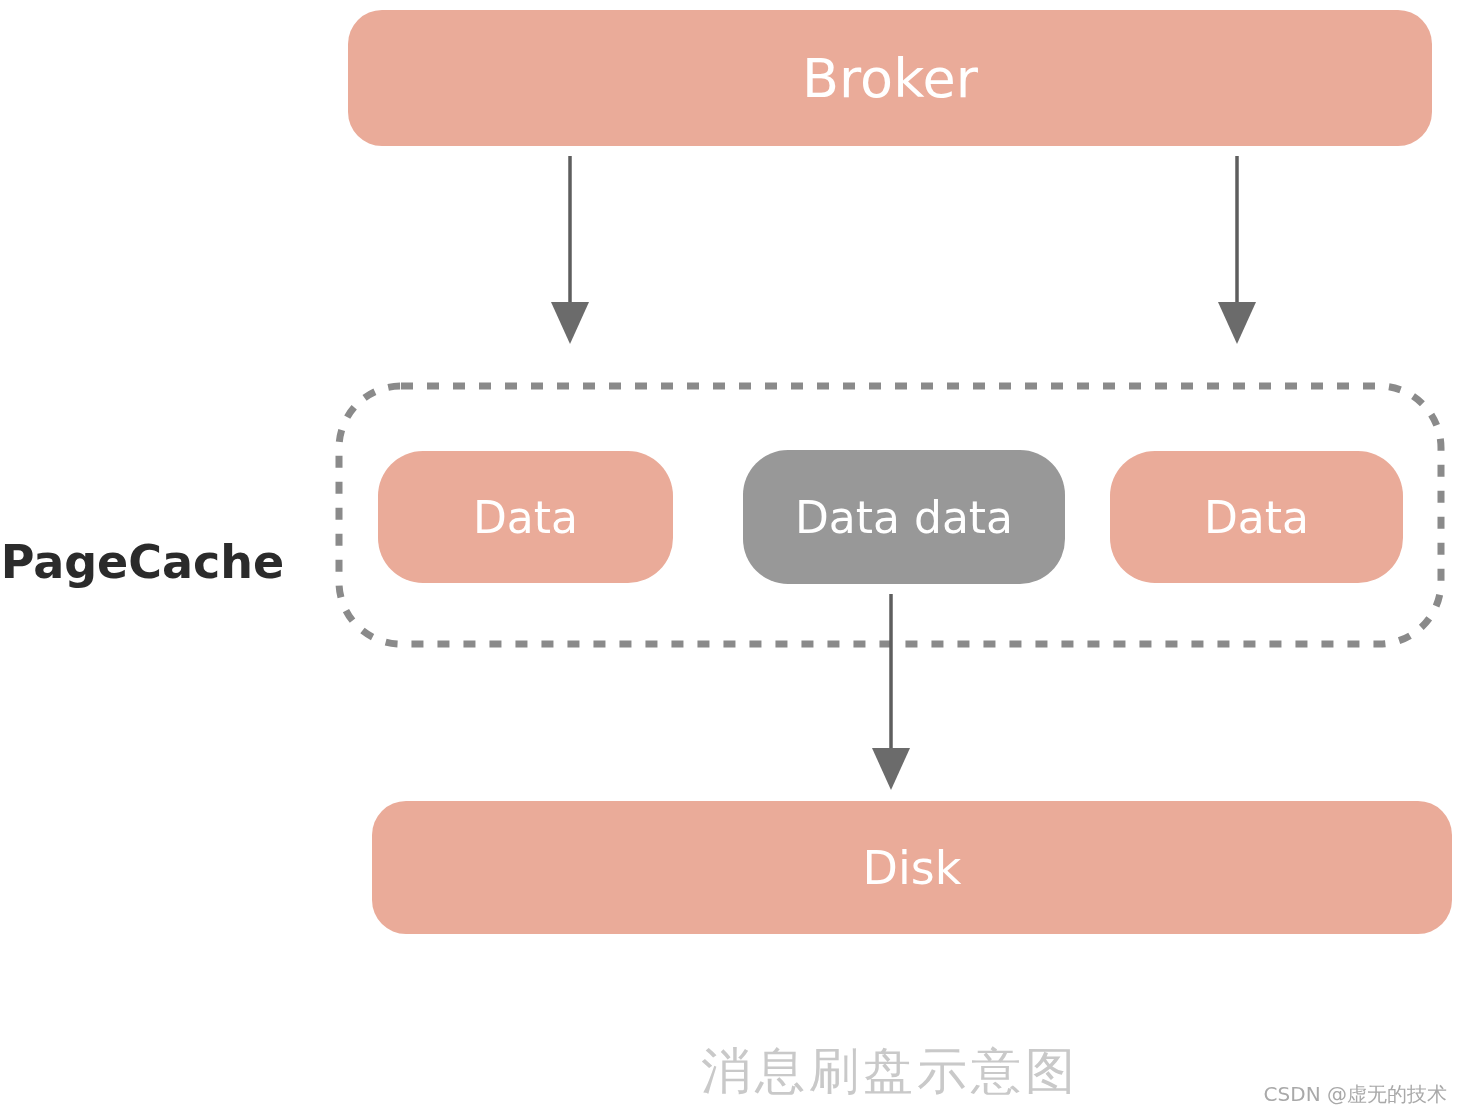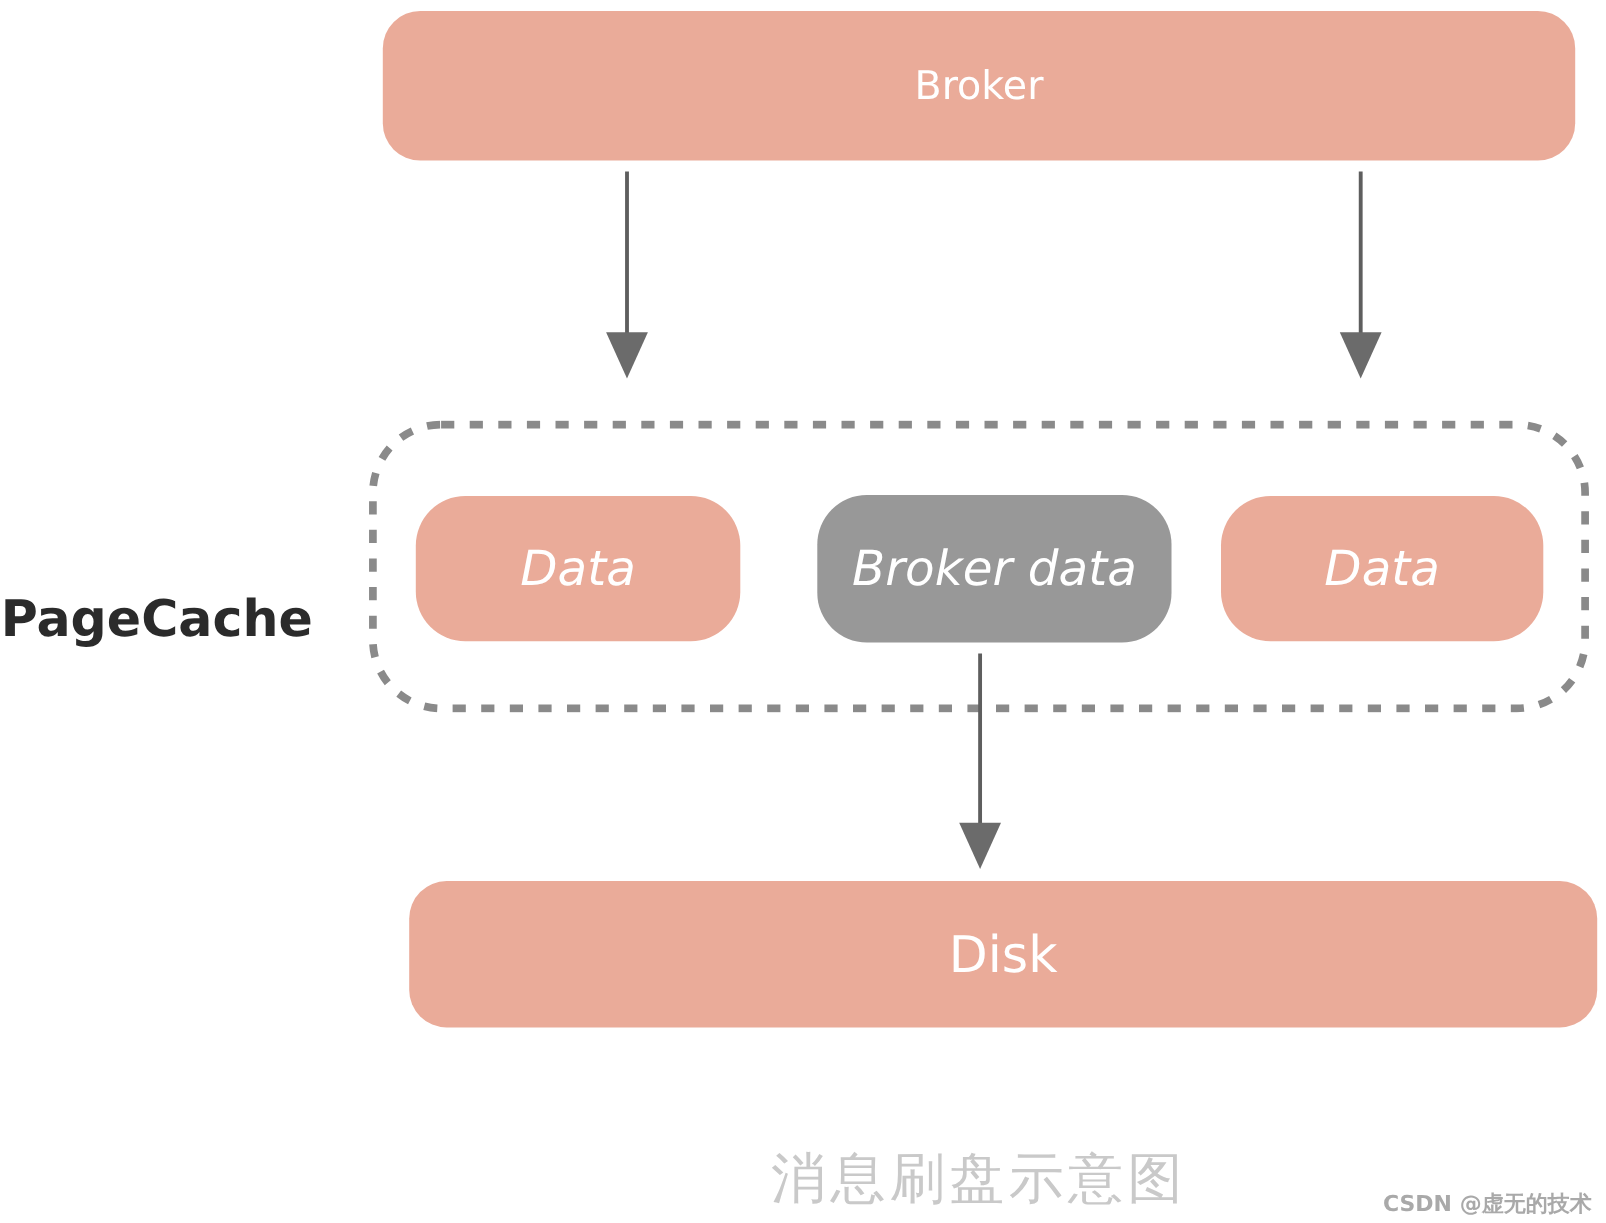--- a/index.html
+++ b/index.html
@@ -22,37 +22,37 @@
     justify-content: center;
     color: #ffffff;
   }
   .salmon { background: #eaab99; }
   .graybox { background: #989898; }
 
   .broker-box {
     left: 348px; top: 10px;
     width: 1084px; height: 136px;
     border-radius: 34px;
-    font-size: 36px;
+    font-size: 54px;
   }
   .disk-box {
     left: 372px; top: 801px;
     width: 1080px; height: 133px;
     border-radius: 34px;
     font-size: 46px;
   }
 
   .arrow {
     position: absolute;
   }
 
   .pagecache-container {
     position: absolute;
     left: 335px; top: 382px;
-    width: 1110px; height: 266px; font-style: italic;
+    width: 1110px; height: 266px;
   }
   .dashed-rect {
     position: absolute;
     left: 0; top: 0;
   }
   .cache-box {
     font-size: 44px;
     border-radius: 45px;
   }
   .data-box-1 { left: 43px;  top: 69px; width: 295px; height: 132px; }
@@ -78,21 +78,20 @@
     font-size: 50px;
     letter-spacing: 4px;
     color: #c9c9c9;
   }
 
   .watermark {
     position: absolute;
     right: 13px; top: 1081px;
     font-size: 20px;
     color: #a9a9a9;
-    font-weight: bold;
   }
 </style>
 </head>
 <body>
 
 <div class="canvas">
 
   <div class="box salmon broker-box">
     <span>Broker</span>
   </div>
@@ -110,21 +109,21 @@
   <div class="pagecache-container">
     <svg class="dashed-rect" width="1110" height="266" aria-hidden="true">
       <rect x="4" y="4" width="1102" height="258" rx="62" ry="62" fill="none" stroke="#8a8a8a" stroke-width="7" stroke-dasharray="12 14"></rect>
     </svg>
 
     <div class="box salmon cache-box data-box-1">
       <span>Data</span>
     </div>
 
     <div class="box graybox cache-box dirty-box">
-      <span>Broker data</span>
+      <span>Data data</span>
     </div>
 
     <div class="box salmon cache-box data-box-2">
       <span>Data</span>
     </div>
   </div>
 
   <div class="pagecache-label">PageCache</div>
 
   <svg class="arrow" style="left:869px; top:592px;" width="44" height="200" aria-hidden="true">

